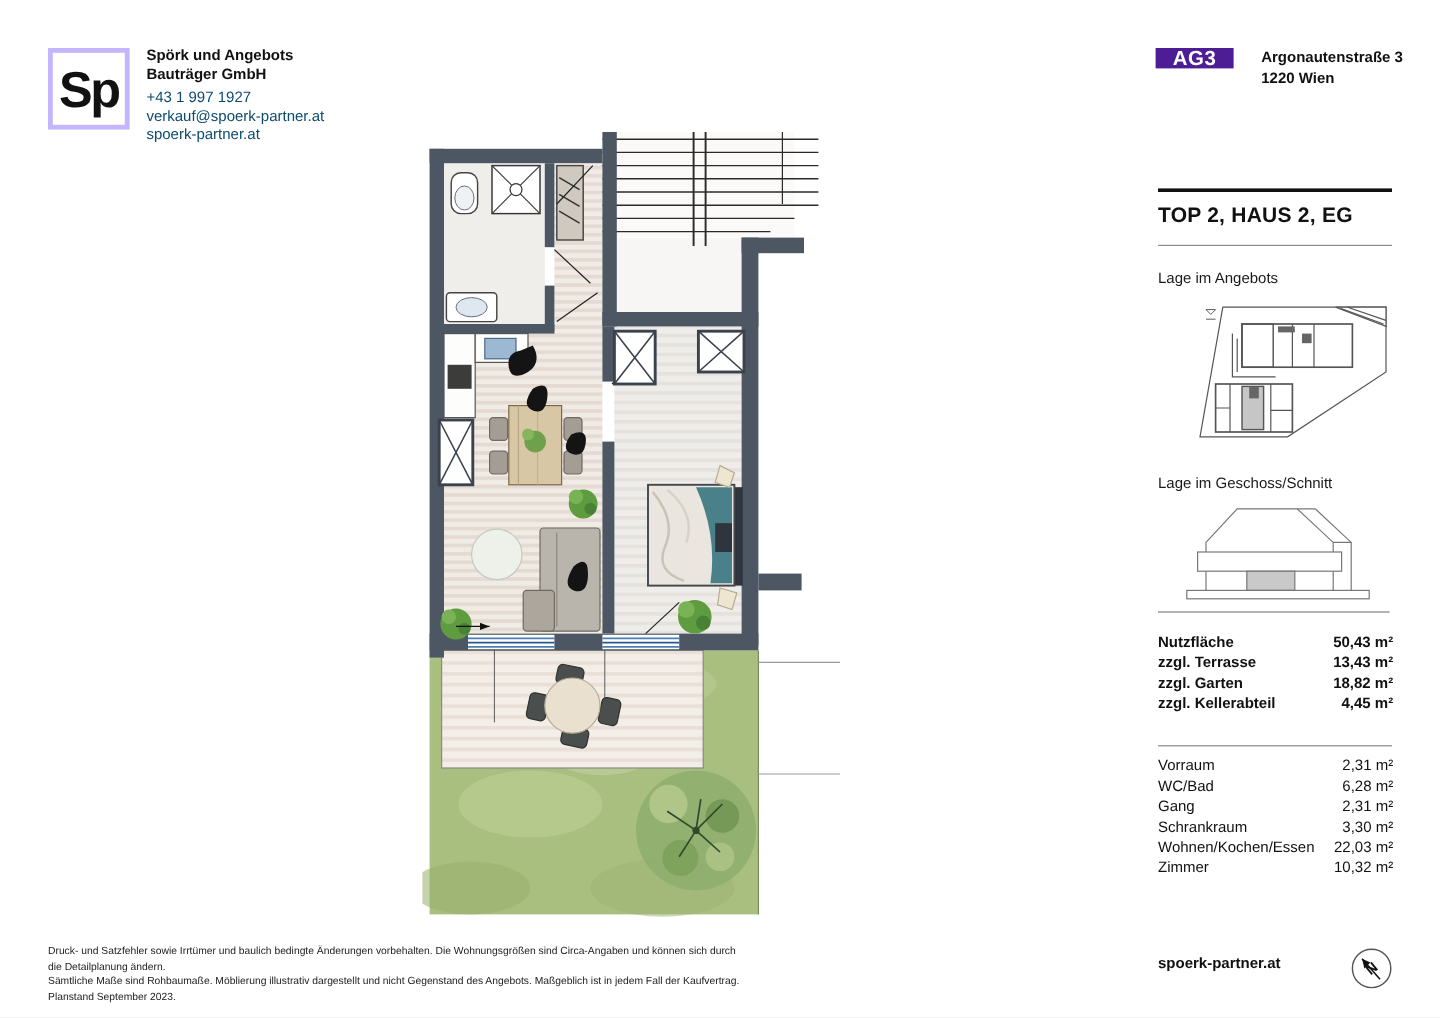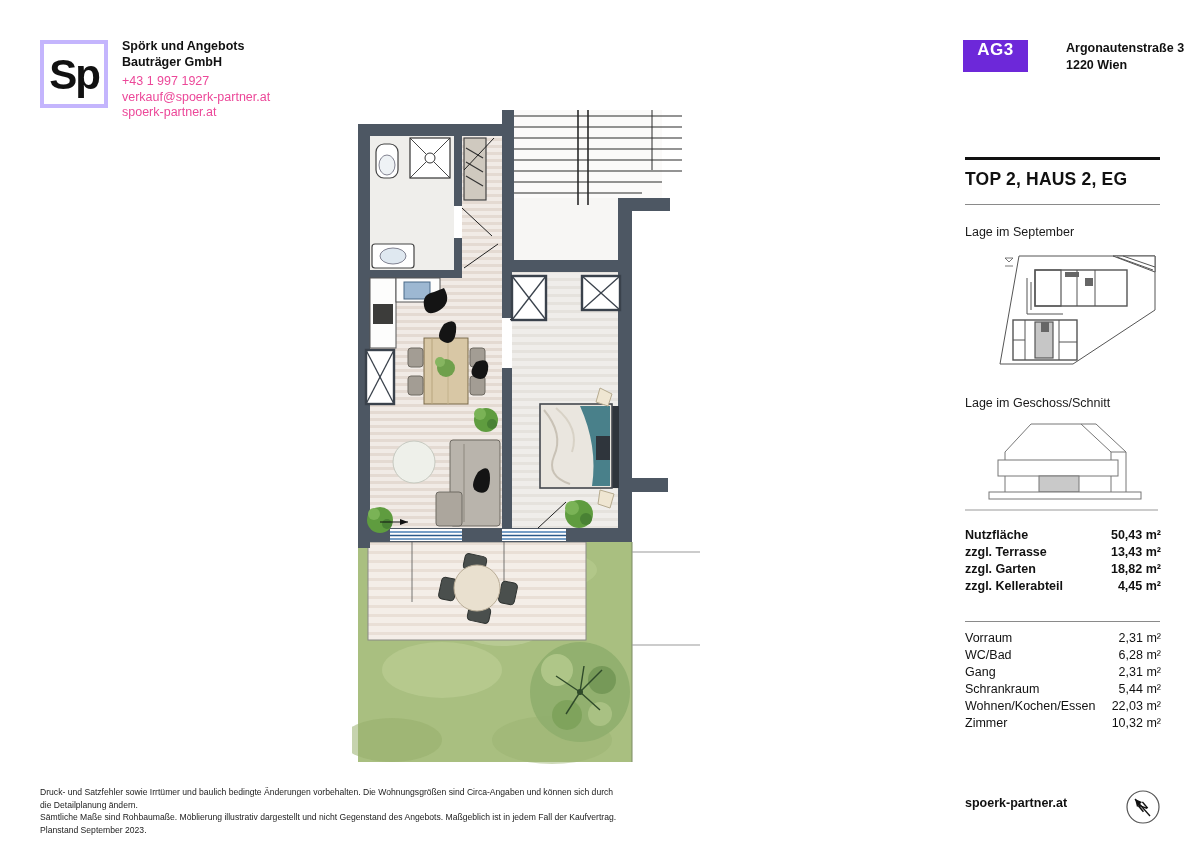--- a/index.html
+++ b/index.html
@@ -4,24 +4,24 @@
 <style>
   html,body{margin:0;padding:0;background:#e8e8e8;}
   .page{position:relative;width:1200px;height:848px;background:#ffffff;overflow:hidden;
         font-family:"Liberation Sans","DejaVu Sans",sans-serif;color:#111;}
   .abs{position:absolute;}
   
   .logo{left:40px;top:40px;width:60px;height:60px;border:4px solid #c4b5fd;
         display:flex;align-items:center;justify-content:center;}
   .logo span{font-size:42px;font-weight:bold;letter-spacing:-2px;color:#111;transform:translateY(1px);}
   .company{left:122px;top:38px;font-size:12.5px;font-weight:bold;line-height:16px;}
-  .contact{left:122px;top:74px;font-size:12.5px;line-height:15.5px;color:#ec4899;}
-  .code-box{left:963px;top:40px;width:65px;height:32px;background:#6d28d9;color:#fff;
-            display:flex;justify-content:center;font-size:17px;font-weight:bold;letter-spacing:.5px;}
-  .address{left:1051px;top:40px;font-size:12.5px;font-weight:bold;line-height:17px;margin-left:15px;}
+  .contact{left:122px;top:74px;font-size:12.5px;line-height:15.5px;color:#0c4a6e;}
+  .code-box{left:963px;top:40px;width:65px;height:17px;background:#4c1d95;color:#fff;
+            display:flex;align-items:center;justify-content:center;font-size:17px;font-weight:bold;letter-spacing:.5px;}
+  .address{left:1051px;top:40px;font-size:12.5px;font-weight:bold;line-height:17px;}
   
   .rule-thick{left:965px;width:195px;height:3px;background:#111;}
   .rule-thin{left:965px;width:195px;height:1px;background:#8a8a8a;}
   .side-title{left:965px;top:169px;font-size:17.5px;font-weight:bold;letter-spacing:.2px;text-align:right;}
   .side-label{left:965px;font-size:12.5px;color:#1a1a1a;}
   .tbl{left:965px;width:196px;font-size:12.5px;}
   .tbl .row{display:flex;justify-content:space-between;height:17px;line-height:17px;}
   .tbl.bold .row{font-weight:bold;}
   
   .disclaimer{left:40px;top:786px;width:585px;font-size:8.6px;line-height:12.5px;color:#222;}
@@ -258,21 +258,21 @@
     <g>
       <line x1="28" y1="412" x2="56" y2="412" stroke="#111" stroke-width="1"></line>
       <polygon points="56,412 48,409 48,415" fill="#111"></polygon>
     </g>
   </svg>
 
   <div class="abs rule-thick" style="top:157px;"></div>
   <div class="abs side-title">TOP 2, HAUS 2, EG</div>
   <div class="abs rule-thin" style="top:204px;"></div>
 
-  <div class="abs side-label" style="top:225px;">Lage im September</div>
+  <div class="abs side-label" style="top:225px;">Lage im Angebots</div>
 
   <svg class="abs" style="left:973px;top:248px;" width="185" height="124" viewBox="0 0 185 124">
     <g fill="none" stroke="#555" stroke-width="1">
       <polygon points="46,8 182,8 182,62 100,116 27,116" fill="#fff"></polygon>
       <polygon points="140,8 182,8 182,24" fill="#fff"></polygon>
       <line x1="144" y1="9" x2="180" y2="22"></line>
       <line x1="150" y1="8" x2="182" y2="19"></line>
 
       <rect x="62" y="22" width="92" height="36" stroke-width="1.4"></rect>
       <rect x="62" y="22" width="26" height="36" stroke-width="1.2"></rect>
@@ -338,21 +338,21 @@
     <div class="row">
         <span>WC/Bad</span>
         <span>6,28 m²</span>
       </div>
     <div class="row">
         <span>Gang</span>
         <span>2,31 m²</span>
       </div>
     <div class="row">
         <span>Schrankraum</span>
-        <span>5,44 m²</span>
+        <span>3,30 m²</span>
       </div>
     <div class="row">
         <span>Wohnen/Kochen/Essen</span>
         <span>22,03 m²</span>
       </div>
     <div class="row">
         <span>Zimmer</span>
         <span>10,32 m²</span>
       </div>
   </div>

